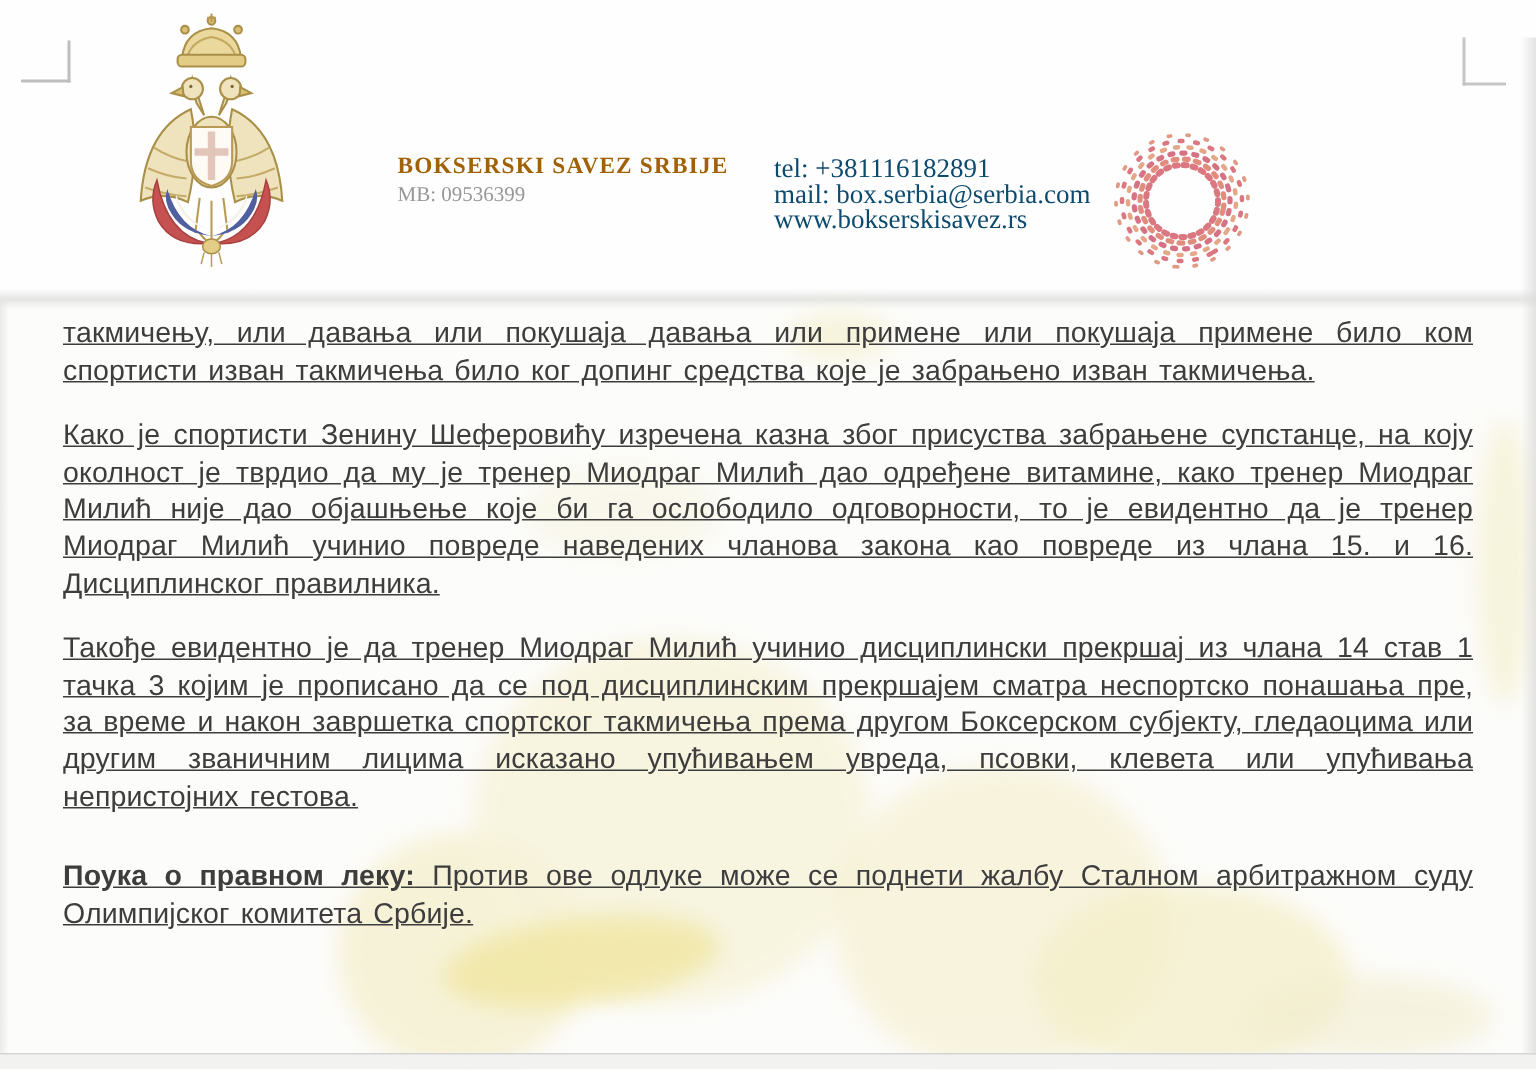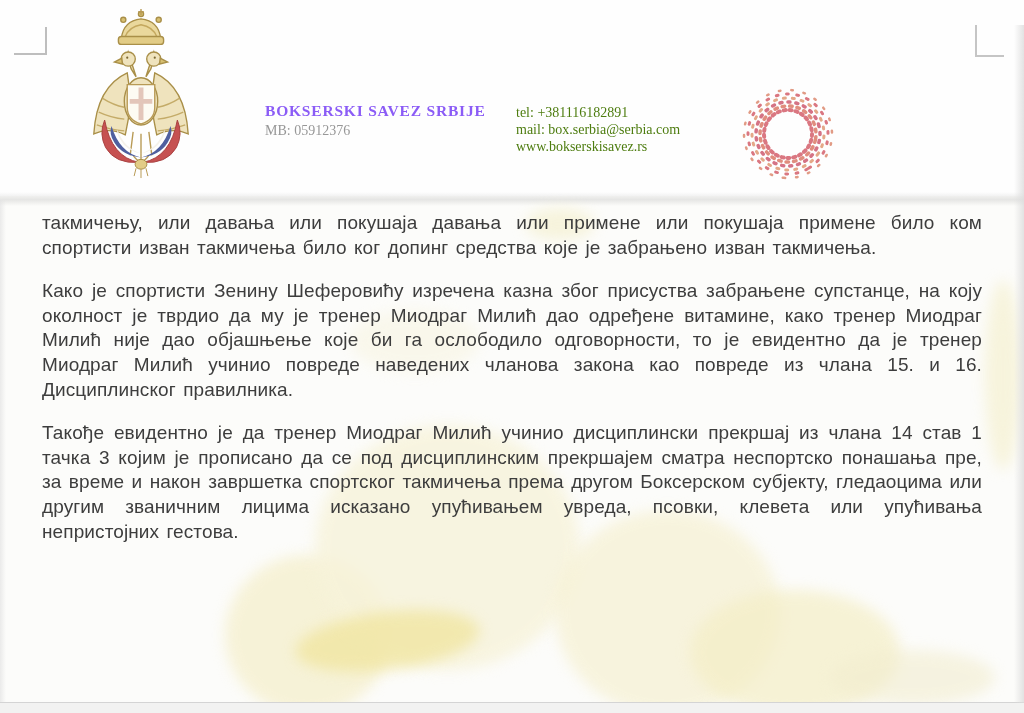--- a/index.html
+++ b/index.html
@@ -4,23 +4,23 @@
 <style>
   html,body{margin:0;padding:0;background:#ffffff;}
   .page{position:relative;width:1024px;height:713px;overflow:hidden;
         background:#fdfdfc;font-family:"Liberation Sans",sans-serif;}
 
   
   .letterhead{position:absolute;left:0;top:0;width:1024px;height:196px;background:#fefefe;}
   .coa{position:absolute;left:82px;top:8px;width:118px;height:172px;}
   .org-block{position:absolute;left:265px;top:103px;color:#979797;
              font-family:"Liberation Serif",serif;font-size:14px;line-height:16.5px;}
-  .org-name{font-weight:bold;font-size:15.5px;letter-spacing:.8px;color:#8b5cf6;margin-bottom:3px;}
-  .contact-block{position:absolute;left:516px;top:104px;color:#4d7c0f;
-                 font-family:"Liberation Serif",serif;font-size:14px;line-height:17px;}
+  .org-name{font-weight:bold;font-size:15.5px;letter-spacing:.8px;color:#a16207;margin-bottom:3px;}
+  .contact-block{position:absolute;left:516px;top:104px;color:#0c4a6e;
+                 font-family:"Liberation Serif",serif;font-size:18px;line-height:17px;}
   .mts{position:absolute;left:733px;top:78px;width:260px;height:120px;}
   .mts-ring{position:absolute;left:0;top:0;opacity:.85;}
   .mts-word{position:absolute;left:104px;top:26px;font-size:50px;line-height:1;
             color:#c96672;letter-spacing:1.5px;font-weight:400;}
 
   
   .mark{position:absolute;opacity:.75;}
   .mark-tl{left:14px;top:27px;width:31px;height:26px;
            border-right:2px solid #a9a9a9;border-bottom:2px solid #a9a9a9;}
   .mark-tr{left:975px;top:25px;width:27px;height:30px;
@@ -37,21 +37,21 @@
   .edge-left{position:absolute;left:0;top:200px;width:6px;height:502px;
         background:linear-gradient(to right,#e3e3e3,rgba(227,227,227,0));opacity:.7;}
 
   
   .wm{position:absolute;border-radius:50%;filter:blur(7px);}
 
   
   .doc-text{position:absolute;left:42px;top:211px;width:940px;
             color:#3d3d3d;font-size:19px;line-height:24.6px;letter-spacing:.1px;
             text-align:justify;word-spacing:2px;}
-  .doc-text p{margin:0 0 19px 0;}
+  .doc-text p{margin:0 0 19px 0;text-decoration:underline;}
   .doc-text p.last{margin-top:29px;margin-bottom:0;}
   .lead{font-weight:bold;}
 </style>
 </head>
 <body>
 
 <div class="page">
 
   <div class="letterhead">
 
@@ -93,21 +93,21 @@
       <path d="M30 120 Q38 147 60 152 Q41 150 33 137 Q27 128 30 120 Z" fill="#4f5f9f"></path>
       <path d="M90 120 Q82 147 60 152 Q79 150 87 137 Q93 128 90 120 Z" fill="#4f5f9f"></path>
       <path d="M36 124 Q43 143 60 148 Q45 145 39 134 Q35 128 36 124 Z" fill="#f5f2ea"></path>
       <path d="M84 124 Q77 143 60 148 Q75 145 81 134 Q85 128 84 124 Z" fill="#f5f2ea"></path>
       <ellipse cx="60" cy="159" rx="6" ry="5" fill="#e2cc86" stroke="#a98f48"></ellipse>
       <path d="M55 163 l-2 8 M60 164 v9 M65 163 l2 8" stroke="#b89a55" fill="none"></path>
     </svg>
 
     <div class="org-block">
       <div class="org-name">BOKSERSKI SAVEZ SRBIJE</div>
-      <div>MB: 05912376</div>
+      <div>MB: 09536399</div>
     </div>
 
     <div class="contact-block">
       <div>tel: +381116182891</div>
       <div>mail: box.serbia@serbia.com</div>
       <div>www.bokserskisavez.rs</div>
     </div>
 
     <div class="mts">
       <svg class="mts-ring" width="110" height="112" viewBox="0 0 110 112" xmlns="http://www.w3.org/2000/svg">
@@ -138,18 +138,19 @@
   <div class="wm" style="left:525px;top:208px;width:70px;height:32px;background:#f3eec9;opacity:.6"></div>
   <div class="wm" style="left:350px;top:310px;width:130px;height:62px;background:#f7f4e0;opacity:.55"></div>
   <div class="wm" style="left:985px;top:280px;width:36px;height:190px;background:#f3edc4;opacity:.55"></div>
   <div class="wm" style="left:45px;top:630px;width:130px;height:80px;background:#ecead e;opacity:.5"></div>
   <div class="wm" style="left:830px;top:650px;width:165px;height:55px;background:#f2edcf;opacity:.6"></div>
 
   <div class="doc-text">
     <p>такмичењу, или давања или покушаја давања или примене или покушаја примене било ком спортисти изван такмичења било ког допинг средства које је забрањено изван такмичења.</p>
     <p>Како је спортисти Зенину Шеферовићу изречена казна због присуства забрањене супстанце, на коју околност је тврдио да му је тренер Миодраг Милић дао одређене витамине, како тренер Миодраг Милић није дао објашњење које би га ослободило одговорности, то је евидентно да је тренер Миодраг Милић учинио повреде наведених чланова закона као повреде из члана 15. и 16. Дисциплинског правилника.</p>
     <p>Такође евидентно је да тренер Миодраг Милић учинио дисциплински прекршај из члана 14 став 1 тачка 3 којим је прописано да се под дисциплинским прекршајем сматра неспортско понашања пре, за време и након завршетка спортског такмичења према другом Боксерском субјекту, гледаоцима или другим званичним лицима исказано упућивањем увреда, псовки, клевета или упућивања непристојних гестова.</p>
+    <p class="last"><strong class="lead">Поука о правном леку:</strong> <span>Против ове одлуке може се поднети жалбу Сталном арбитражном суду Олимпијског комитета Србије.</span></p>
   </div>
 
   <div class="bottom-strip"></div>
   <div class="edge-right"></div>
   <div class="edge-left"></div>
 </div>
 
 </body></html>

